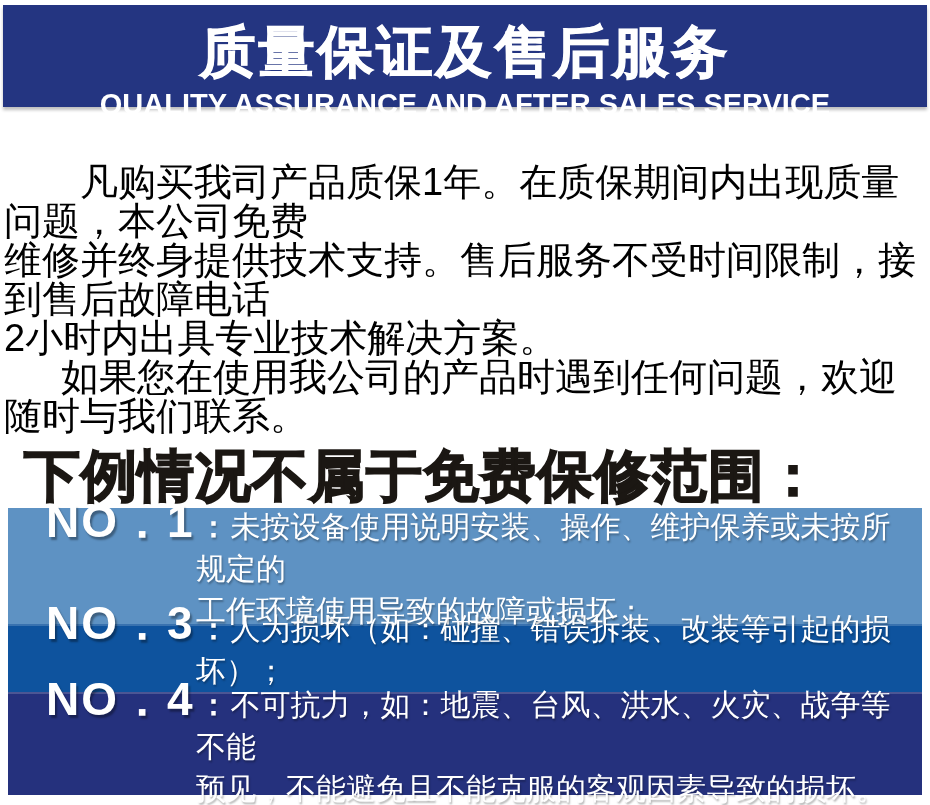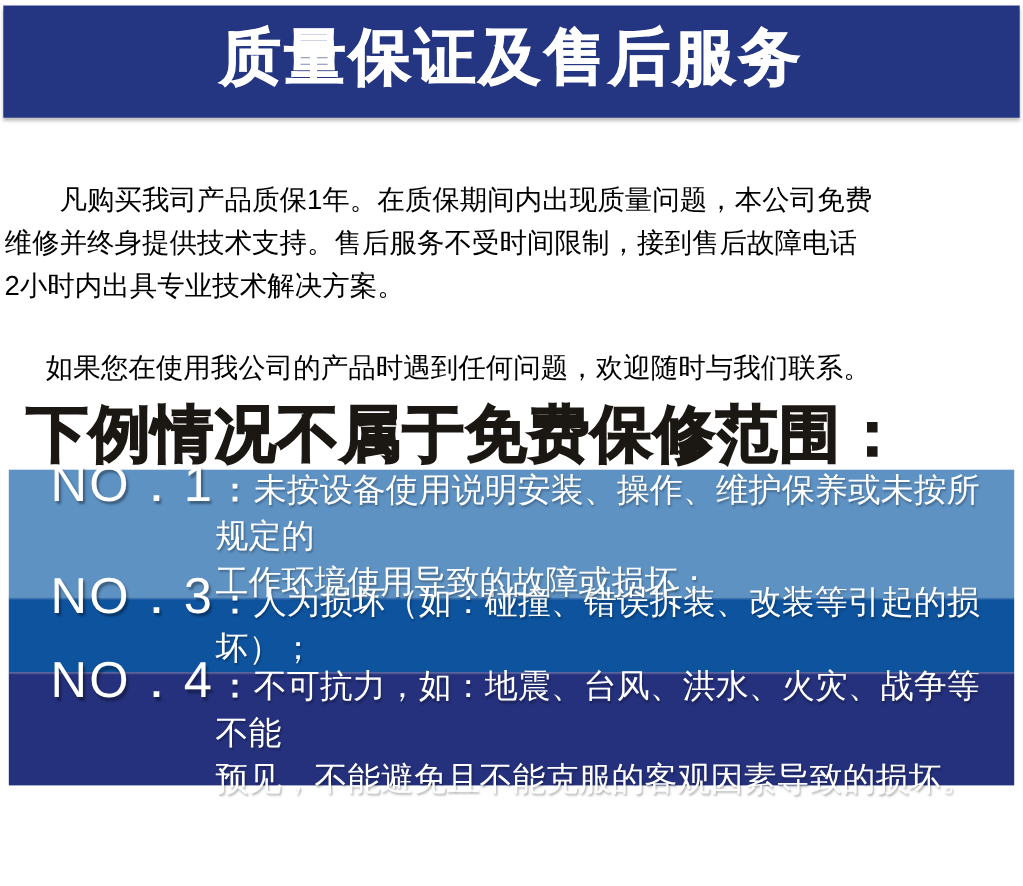--- a/index.html
+++ b/index.html
@@ -33,26 +33,26 @@
     letter-spacing: 0px;
     color: #ffffff;
     line-height: 34px;
     margin-top: 2px;
   }
 
   
   .intro {
     margin: 56px 4px 0;
     color: #000000;
-    font-size: 25px;
+    font-size: 38px;
     line-height: 39px;
   }
   .intro p { white-space: pre-line; }
   .intro .p1 { text-indent: 2em; }
-  .intro .p2 { text-indent: 1.5em; margin-top: 36px; }
+  .intro .p2 { text-indent: 1.5em; }
 
   
   .exclusions-heading {
     margin: 14px 0 0 24px;
     font-size: 56px;
     line-height: 52px;
     font-weight: 900;
     letter-spacing: 1px;
     color: #1b1713;
     -webkit-text-stroke: 1.6px #1b1713;
@@ -72,21 +72,21 @@
   .band-3 { height: 68px; align-items: flex-end; }
   .band-4 { height: 103px; }
   .band-content {
     padding-left: 150px;
     text-indent: -150px;
     font-size: 30px;
     line-height: 42px;
   }
   .band-number {
     font-size: 46px;
-    font-weight: normal;
+    font-weight: bold;
     letter-spacing: 2px;
     line-height: 0.9;
     margin-right: 4px;
     text-shadow: 2px 3px 2px rgba(0,0,0,0.35);
   }
   .band-colon {
     font-size: 30px;
     font-weight: bold;
     margin-right: 2px;
     text-shadow: 1px 2px 2px rgba(0,0,0,0.3);
@@ -94,20 +94,21 @@
   .band-text {
     white-space: pre-line;
     text-shadow: 1px 2px 2px rgba(0,0,0,0.3);
   }
 </style>
 </head>
 <body>
 
 <header class="banner">
   <div class="title-zh">质量保证及售后服务</div>
+  <div class="title-en">QUALITY ASSURANCE AND AFTER SALES SERVICE</div>
 </header>
 
 <section class="intro">
   <p class="p1">凡购买我司产品质保1年。在质保期间内出现质量问题，本公司免费
 维修并终身提供技术支持。售后服务不受时间限制，接到售后故障电话
 2小时内出具专业技术解决方案。</p>
   <p class="p2">如果您在使用我公司的产品时遇到任何问题，欢迎随时与我们联系。</p>
 </section>
 
 <h2 class="exclusions-heading">下例情况不属于免费保修范围：</h2>

